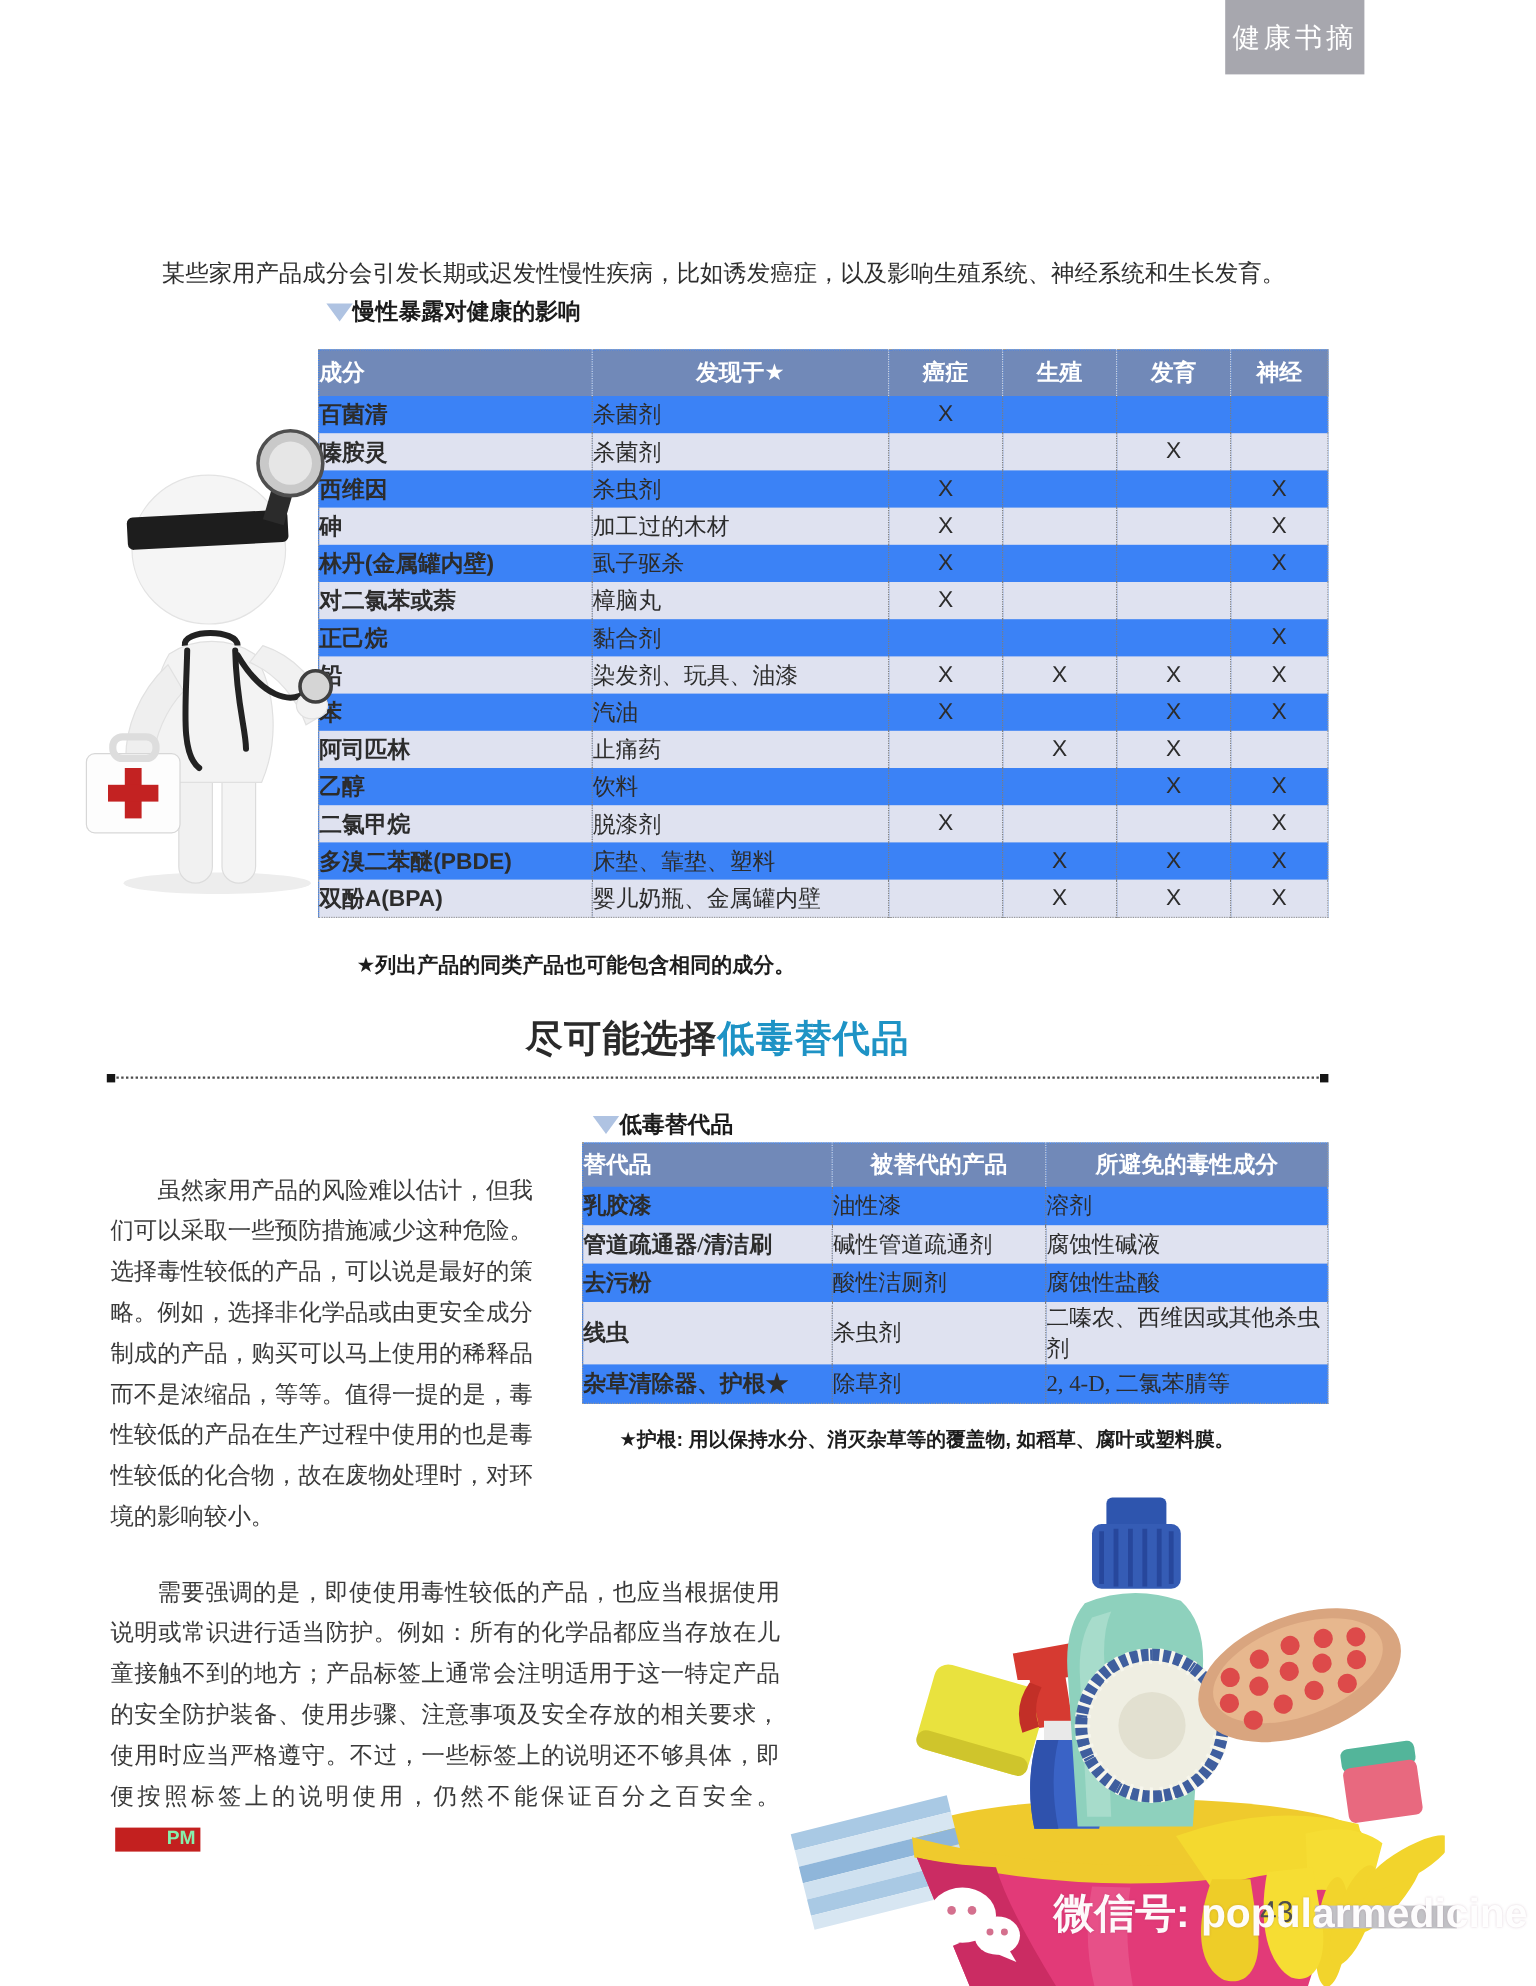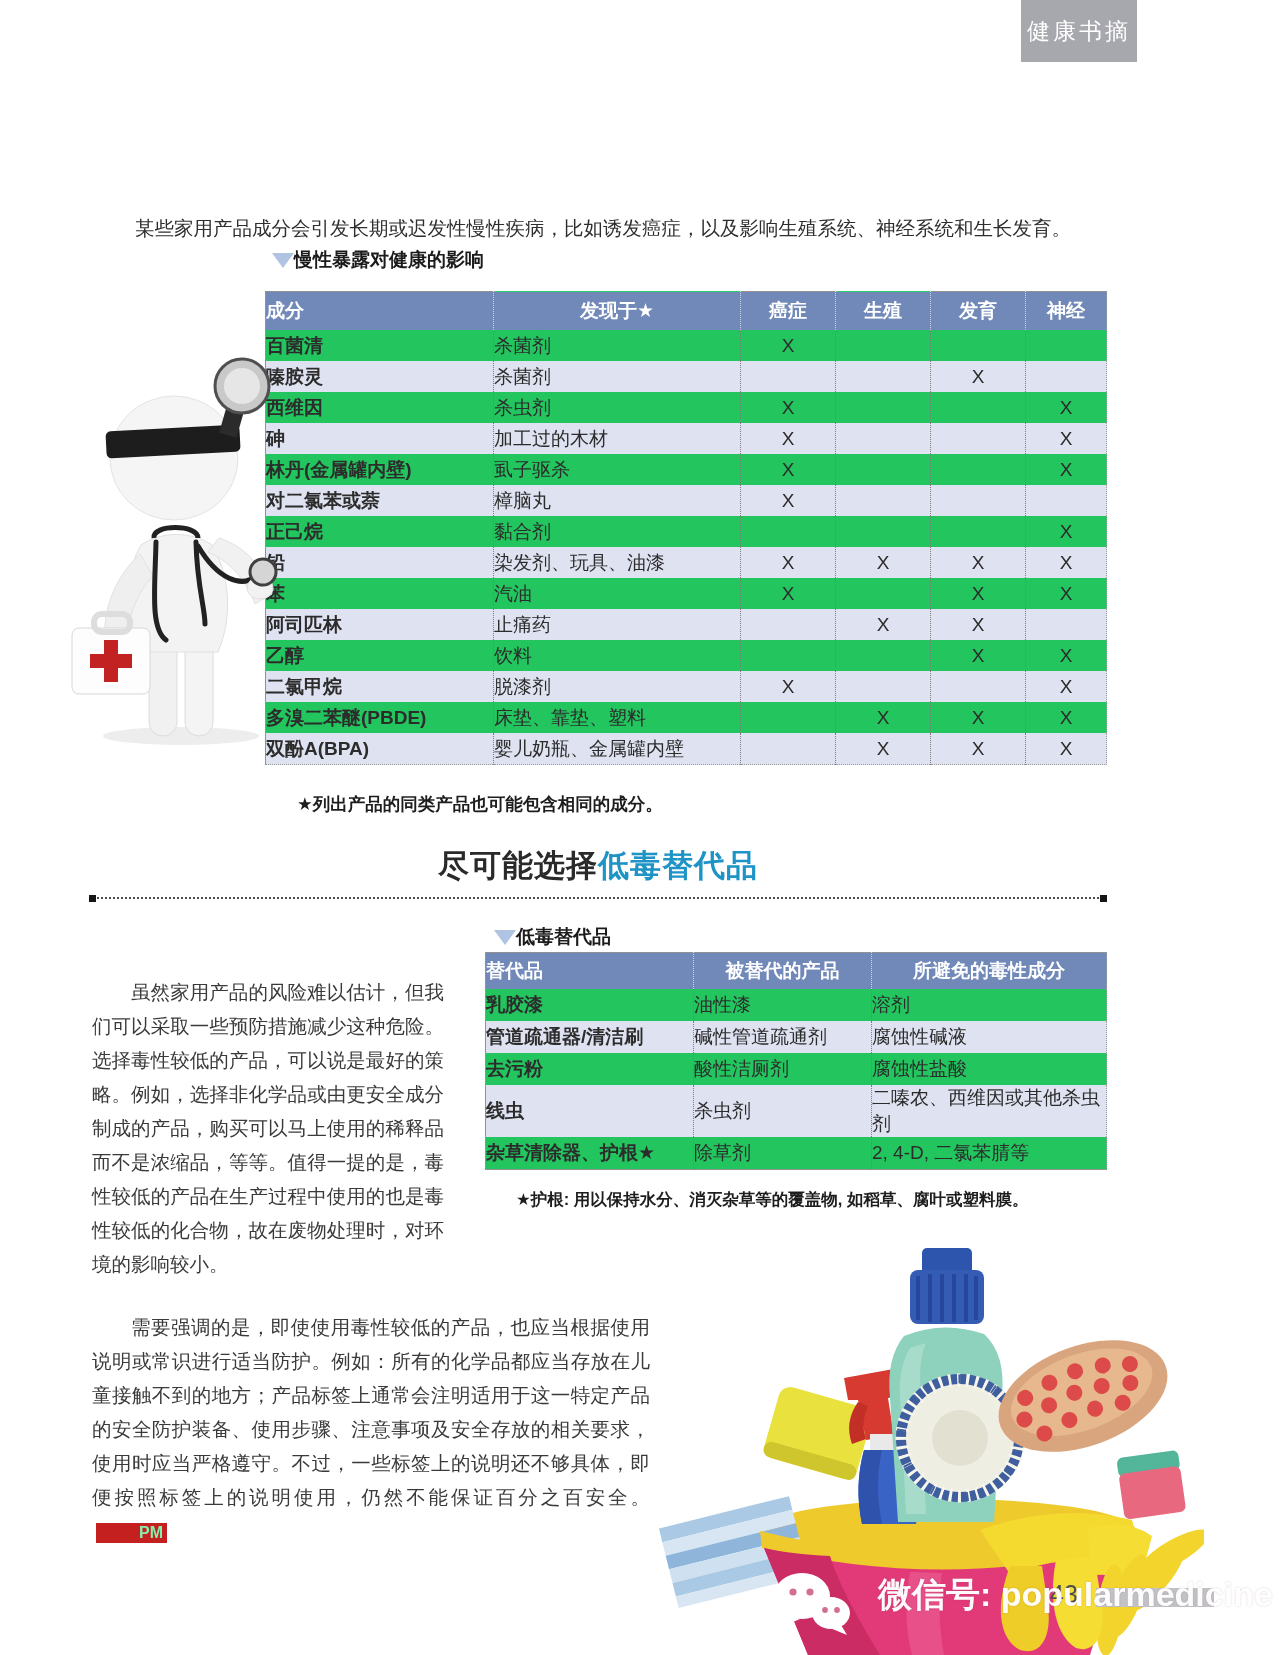--- a/index.html
+++ b/index.html
@@ -18,33 +18,33 @@
     position:absolute;left:92px;top:193px;width:1016px;
     font-size:19.5px;line-height:30px;color:#2e2e2e;text-indent:2.2em;
   }
   
   .tbl-title{position:absolute;display:flex;align-items:center;
     font-size:19px;font-weight:bold;color:#1b1b1b;}
   .tri{width:0;height:0;border-left:11px solid transparent;border-right:11px solid transparent;
     border-top:15px solid var(--triangle);}
   
   table.data{border-collapse:collapse;table-layout:fixed;position:absolute;
-    border:1px dotted #9a9a9a;background:#22c55e;}
+    border:1px dotted #9a9a9a;background:#3b82f6;}
   table.data th{
     background:var(--table-header-bg);color:#ffffff;font-weight:bold;font-size:19px;
     height:38px;padding:0;border-left:1px dotted rgba(255,255,255,.65);}
   table.data th:first-child{border-left:none;}
   table.data td{font-size:19px;height:31px;padding:0;border-left:1px dotted #7d7d7d;color:#2c2c2c;}
   table.data td:first-child{border-left:none;}
   tbody.zebra tr:nth-child(even) td{background:var(--row-alt-bg);}
   .th-left{text-align:left;padding-left:18px;}
   .c-name{color:var(--ingredient-text);font-weight:bold;text-align:left;padding-left:18px;}
   .c-found{text-align:left;padding-left:14px;}
   .c-mark{text-align:center;color:#2b2b2b;font-size:18px;}
-  #table2 td{height:32px;}
+  #table2 td{height:32px;font-family:Liberation Serif, serif;}
   #table2 th{height:36px;}
   
   .footnote{position:absolute;font-weight:bold;color:#1d1d1d;}
   .fn1{left:297px;top:792px;font-size:17.5px;}
   .fn2{left:516px;top:1189px;font-size:16.5px;}
   
   .section-title{position:absolute;left:90px;top:845px;width:1016px;text-align:center;
     font-size:31px;font-weight:bold;color:#2a2a2a;letter-spacing:1px;}
   .section-title .hl{color:var(--title-highlight);}
   .dotline{position:absolute;left:90px;top:897px;width:1016px;border-top:2px dotted #4c4c4c;}

